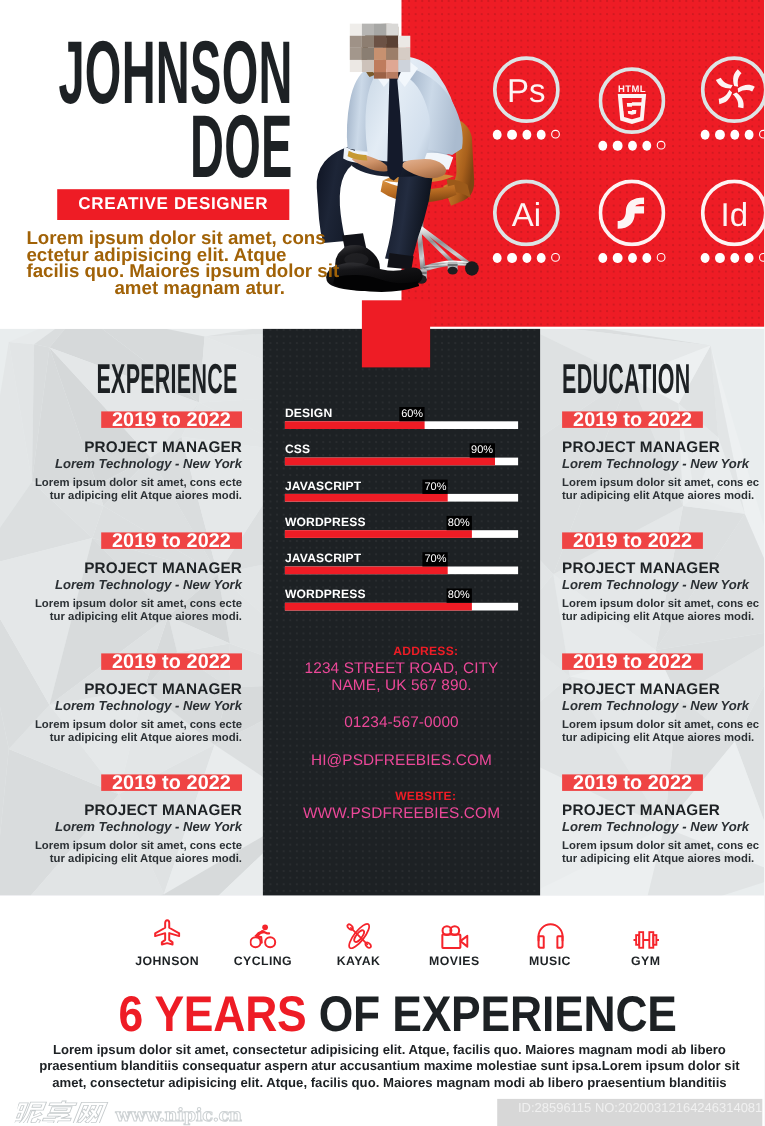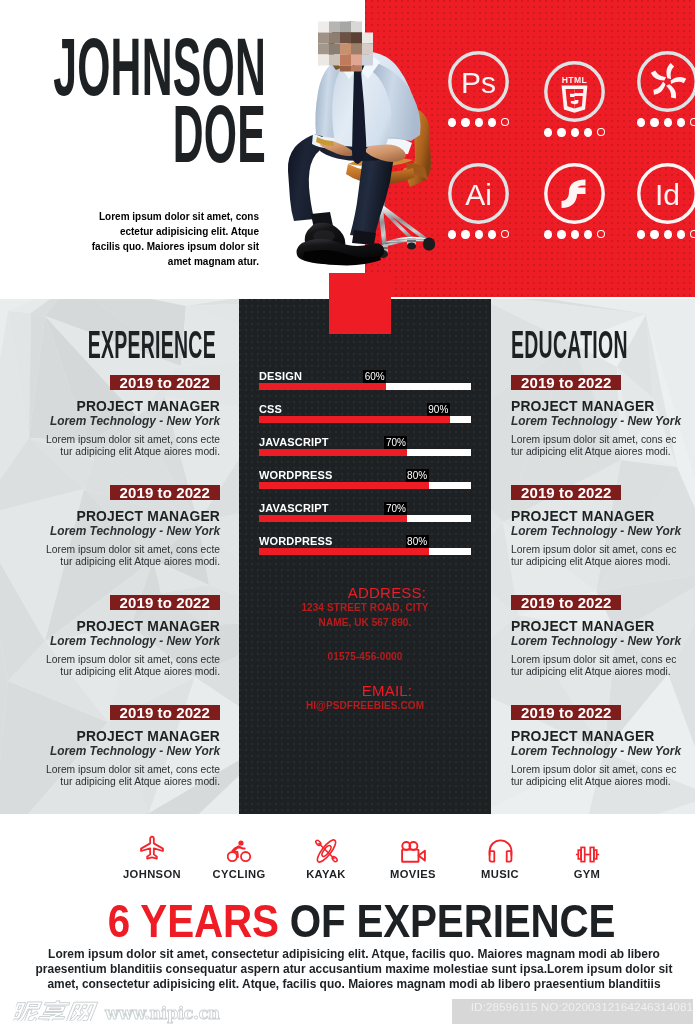--- a/index.html
+++ b/index.html
@@ -17,21 +17,21 @@
 
   .nm{position:absolute;right:429px;font-family:"Liberation Sans",sans-serif;font-weight:700;
      font-size:81px;line-height:81px;letter-spacing:0.5px;color:#1d2124;white-space:nowrap;
      transform:scaleX(0.527);transform-origin:100% 50%;}
   .name1{top:27px;}
   .name2{top:94px;}
   .role-badge{position:absolute;left:52px;top:172px;width:211px;height:28px;background:#ee1c25;
      color:#fff;font-size:15.5px;font-weight:700;letter-spacing:.6px;
      display:flex;align-items:center;justify-content:center;}
   .intro{position:absolute;left:24px;top:209px;width:235px;text-align:right;
-     font-size:10px;line-height:15.0px;font-weight:700;color:#000000;white-space:nowrap;}
+     font-size:17px;line-height:15.0px;font-weight:700;color:#a16207;white-space:nowrap;}
 
   
   .sw-grid{position:absolute;left:365px;top:0;width:330px;height:297px;}
   .sw-cell{position:absolute;width:61px;}
   .sw-ring{position:relative;width:61px;height:61px;}
   .sw-ring svg{display:block;}
   .sw-dots{display:flex;gap:5px;justify-content:center;margin-top:6px;}
   .sw-dot{width:9px;height:9px;border-radius:50%;background:#fff;}
   .sw-dot.empty{background:transparent;border:1.5px solid #fff;width:6px;height:6px;}
 
@@ -47,39 +47,39 @@
   .sec-title{position:absolute;font-family:"Liberation Sans",sans-serif;font-weight:700;
       font-size:38px;line-height:38px;color:#1d2124;white-space:nowrap;letter-spacing:0.5px;}
   .sec-exp{top:326px;right:479px;transform:scaleX(0.513);transform-origin:100% 0;}
   .sec-edu{top:326px;left:511px;transform:scaleX(0.513);transform-origin:0 0;}
 
   .blk{position:absolute;width:212px;}
   .blk-r .job-desc{width:230px;}
   .job-desc div{white-space:nowrap;}
   .blk-l{left:8px;text-align:right;}
   .blk-r{left:511px;text-align:left;width:212px;}
-  .date-pill{display:inline-block;background:#7f1d1d;color:#fff;font-size:15px;font-weight:700;
+  .date-pill{display:inline-block;background:#ef4444;color:#fff;font-size:18px;font-weight:700;
       line-height:15px;padding:0 10px;height:15px;letter-spacing:0.1px;}
   .job-role{font-size:13.9px;font-weight:700;color:#1d2124;letter-spacing:0.15px;margin-top:6px;line-height:17px;}
   .job-co{font-size:11.9px;font-style:italic;font-weight:700;color:#2b3034;line-height:13px;}
-  .job-desc{font-size:10.3px;font-weight:400;color:#2b3034;line-height:12px;margin-top:6px;}
+  .job-desc{font-size:10.3px;font-weight:700;color:#2b3034;line-height:12px;margin-top:6px;}
 
   
   .bars{position:absolute;left:259px;top:371px;width:212px;}
   .bar-row{position:relative;height:33px;}
   .bar-label{position:absolute;left:0;top:0;font-size:11px;font-weight:700;color:#fff;letter-spacing:0.15px;line-height:11px;}
   .bar-track{position:absolute;left:0;top:12px;width:212px;height:6.5px;background:#fff;}
   .bar-fill{position:absolute;left:0;top:0;height:6.5px;background:#ee1c25;}
   .bar-pct{position:absolute;top:-13px;background:#000000;color:#fff;font-size:10px;font-weight:400;
       line-height:13px;padding:0 1.5px;transform:translateX(-100%);text-align:center;}
 
   
   .contact{position:absolute;left:239px;top:585px;width:252px;text-align:center;}
-  .ct-label{color:#ee1c25;font-size:15px;font-weight:400;line-height:15px;letter-spacing:0.2px;margin-left:44px;}
-  .ct-line{color:#b91c1c;font-size:10px;font-weight:700;line-height:15px;letter-spacing:0.1px;}
+  .ct-label{color:#ee1c25;font-size:11px;font-weight:700;line-height:15px;letter-spacing:0.2px;margin-left:44px;}
+  .ct-line{color:#ec4899;font-size:14px;font-weight:400;line-height:15px;letter-spacing:0.1px;}
   .ct-group{margin-bottom:19px;}
 
   
   .hobbies{position:absolute;left:0;top:835px;width:695px;}
   .hb{position:absolute;width:80px;text-align:center;}
   .hb-icon{height:28px;display:flex;align-items:flex-end;justify-content:center;}
   .hb-label{font-size:11.2px;font-weight:700;color:#1d2124;letter-spacing:0.4px;margin-top:5px;line-height:12px;}
 
   
   .foot-head{position:absolute;left:14px;top:899px;width:695px;text-align:center;
@@ -256,20 +256,21 @@
         <rect x="83" y="54.5" width="11" height="11" fill="#dfa793"></rect>
         <rect x="94" y="54.5" width="11" height="11" fill="#ced3db"></rect>
         <rect x="72" y="65.5" width="11" height="6" fill="#9b6145"></rect>
         <rect x="83" y="65.5" width="11" height="6" fill="#b87c61"></rect>
       </g>
     </svg>
   </div>
 
   <div class="nm name1">JOHNSON</div>
   <div class="nm name2">DOE</div>
+  <div class="role-badge">CREATIVE  DESIGNER</div>
   <div class="intro">
     <div>Lorem ipsum dolor sit amet, cons</div>
     <div>ectetur adipisicing elit. Atque</div>
     <div>facilis quo. Maiores ipsum dolor sit</div>
     <div>amet magnam atur.</div>
   </div>
 
   <div class="sw-grid">
 
     <div class="sw-cell" style="left:83px;top:51px;">
@@ -617,25 +618,28 @@
     </div>
   </div>
 
   <div class="contact">
     <div class="ct-group">
       <div class="ct-label">ADDRESS:</div>
       <div class="ct-line">1234 STREET ROAD, CITY</div>
       <div class="ct-line">NAME,  UK 567 890.</div>
     </div>
     <div class="ct-group">
-      <div class="ct-line">01575-456-0000</div>
+      <div class="ct-line">01234-567-0000</div>
     </div>
     <div class="ct-group">
-      <div class="ct-label">EMAIL:</div>
       <div class="ct-line">HI@PSDFREEBIES.COM</div>
+    </div>
+    <div class="ct-group">
+      <div class="ct-label">WEBSITE:</div>
+      <div class="ct-line">WWW.PSDFREEBIES.COM</div>
     </div>
   </div>
 
   <div class="hobbies">
     <div class="hb" style="left:112px">
       <div class="hb-icon">
         <svg width="24" height="28" viewBox="0 0 24 28" fill="none" stroke="#f5242b" stroke-width="1.8" stroke-linejoin="round" stroke-linecap="round">
           <path d="M12 1.6c1.1 0 1.85 1.0 1.85 2.5v4.3l9.1 5.2v2.4l-9.1-2.7v6.1l3.0 2.3v1.9L12 22.4l-4.85 1.2v-1.9l3.0-2.3v-6.1l-9.1 2.7v-2.4l9.1-5.2V4.1c0-1.5.75-2.5 1.85-2.5z"></path>
         </svg>
       </div>

